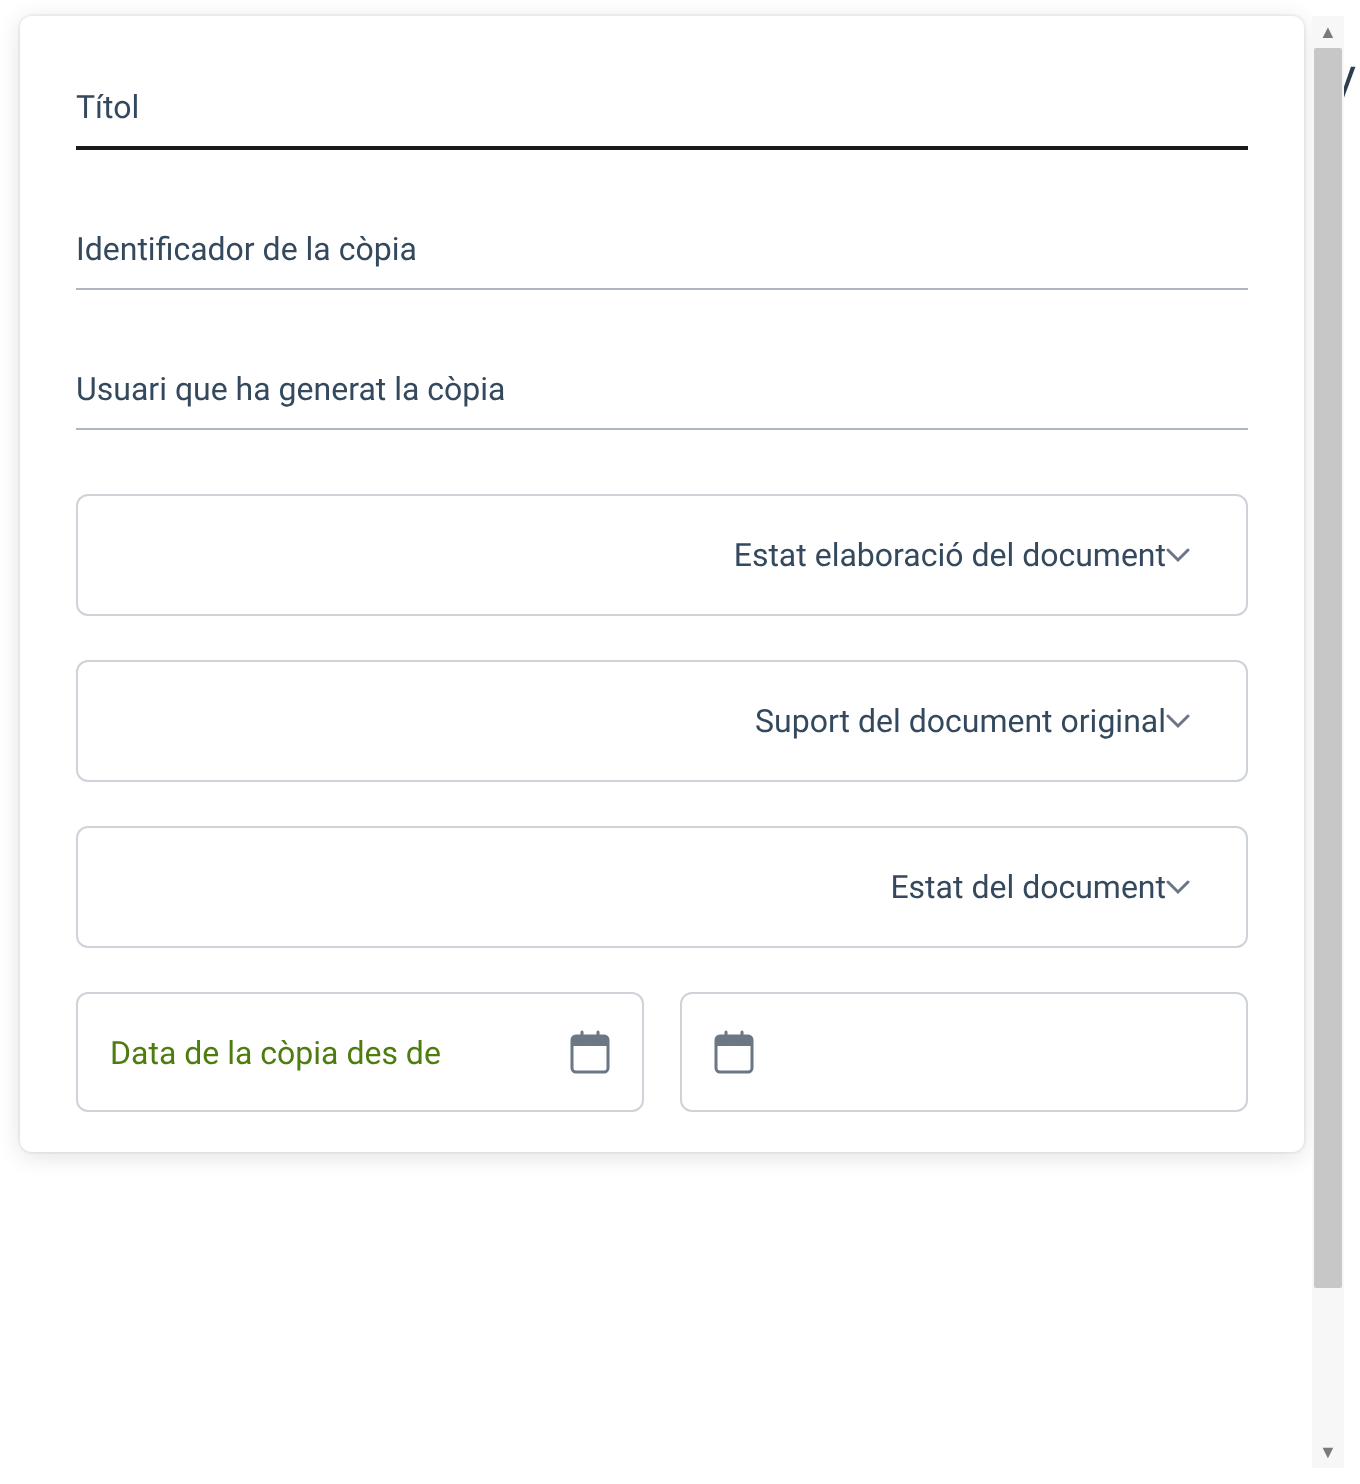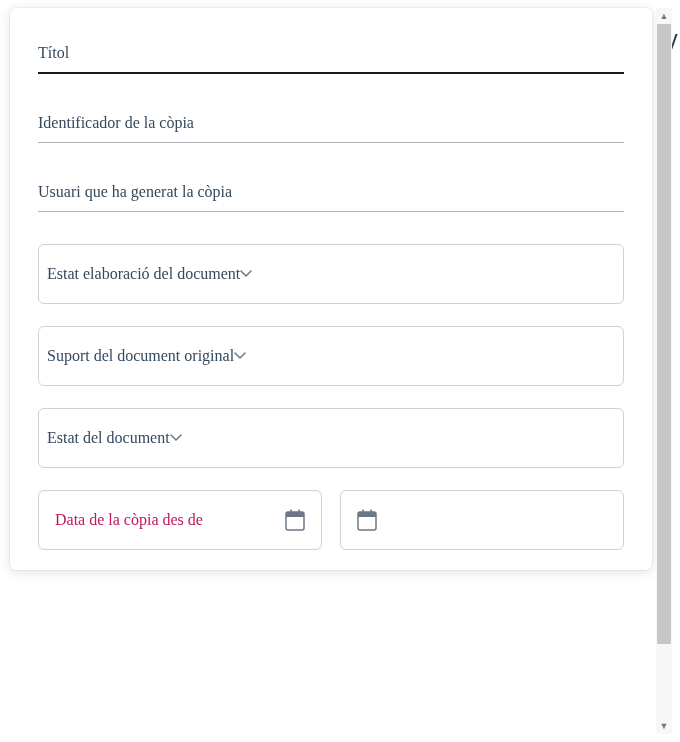--- a/index.html
+++ b/index.html
@@ -15,21 +15,20 @@
       position: relative;
       overflow: hidden;
     }
     .panel {
       background: #fff;
       border-radius: 6px;
       box-shadow: 0 2px 12px rgba(0,0,0,0.12), 0 0 0 1px rgba(0,0,0,0.04);
       padding: 28px 28px 20px 28px;
       margin: 8px 28px 8px 10px;
       position: relative;
-      font-family: Liberation Serif, serif;
     }
     .scrollbar {
       position: absolute;
       right: 8px;
       top: 8px;
       width: 16px;
       height: 726px;
       background: #f7f7f7;
       display: flex;
       flex-direction: column;
@@ -86,24 +85,24 @@
     .text-field.focused input {
       border-bottom: 2px solid #1a1a1a;
     }
     .select-field {
       margin-bottom: 22px;
     }
     .select-box {
       width: 100%;
       border: 1px solid #cdd3d9;
       border-radius: 6px;
-      padding: 20px 8px;
-      display: flex;
-      align-items: center;
-      justify-content: flex-start;
+      padding: 20px 28px;
+      display: flex;
+      align-items: center;
+      justify-content: flex-end;
       cursor: pointer;
       background: #fff;
     }
     .select-label {
       font-size: 16px;
       color: #34495e;
     }
     .select-arrow {
       color: #6b7785;
     }
@@ -117,21 +116,21 @@
       border-radius: 6px;
       padding: 18px 16px;
       display: flex;
       align-items: center;
       justify-content: space-between;
       cursor: pointer;
       background: #fff;
     }
     .date-label {
       font-size: 16px;
-      color: #be185d;
+      color: #4d7c0f;
     }
     .date-icon {
       color: #6b7785;
     }
     svg {
       display: block;
     }
   </style>
 </head>
 <body>

